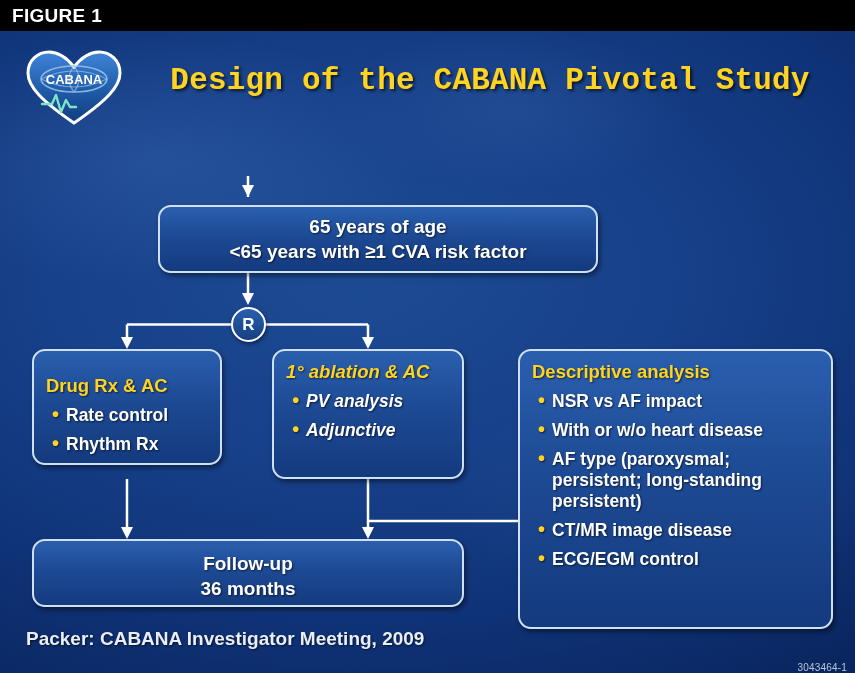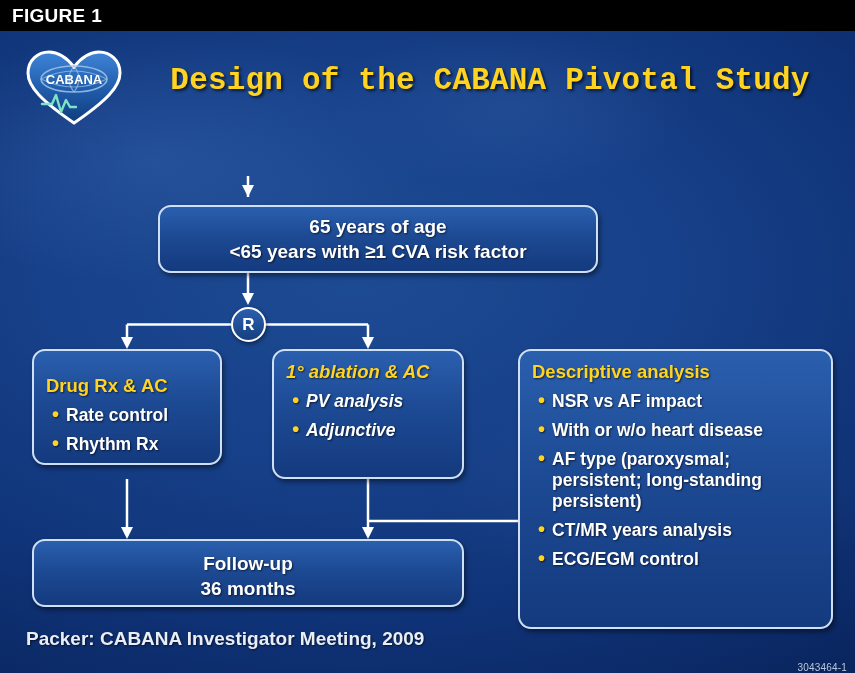--- a/index.html
+++ b/index.html
@@ -256,21 +256,21 @@
         <li>Adjunctive</li>
       </ul>
     </div>
 
     <div class="box" id="node-descriptive">
       <div class="node-head">Descriptive analysis</div>
       <ul class="bullets">
         <li>NSR vs AF impact</li>
         <li>With or w/o heart disease</li>
         <li>AF type (paroxysmal; persistent; long-standing persistent)</li>
-        <li>CT/MR years analysis</li>
+        <li>CT/MR image disease</li>
         <li>ECG/EGM control</li>
       </ul>
     </div>
 
     <div class="box" id="node-followup">
       <div class="ctr">Follow-up</div>
       <div class="ctr">36 months</div>
     </div>
 
     <div id="footer-source">Packer: CABANA Investigator Meeting, 2009</div>

